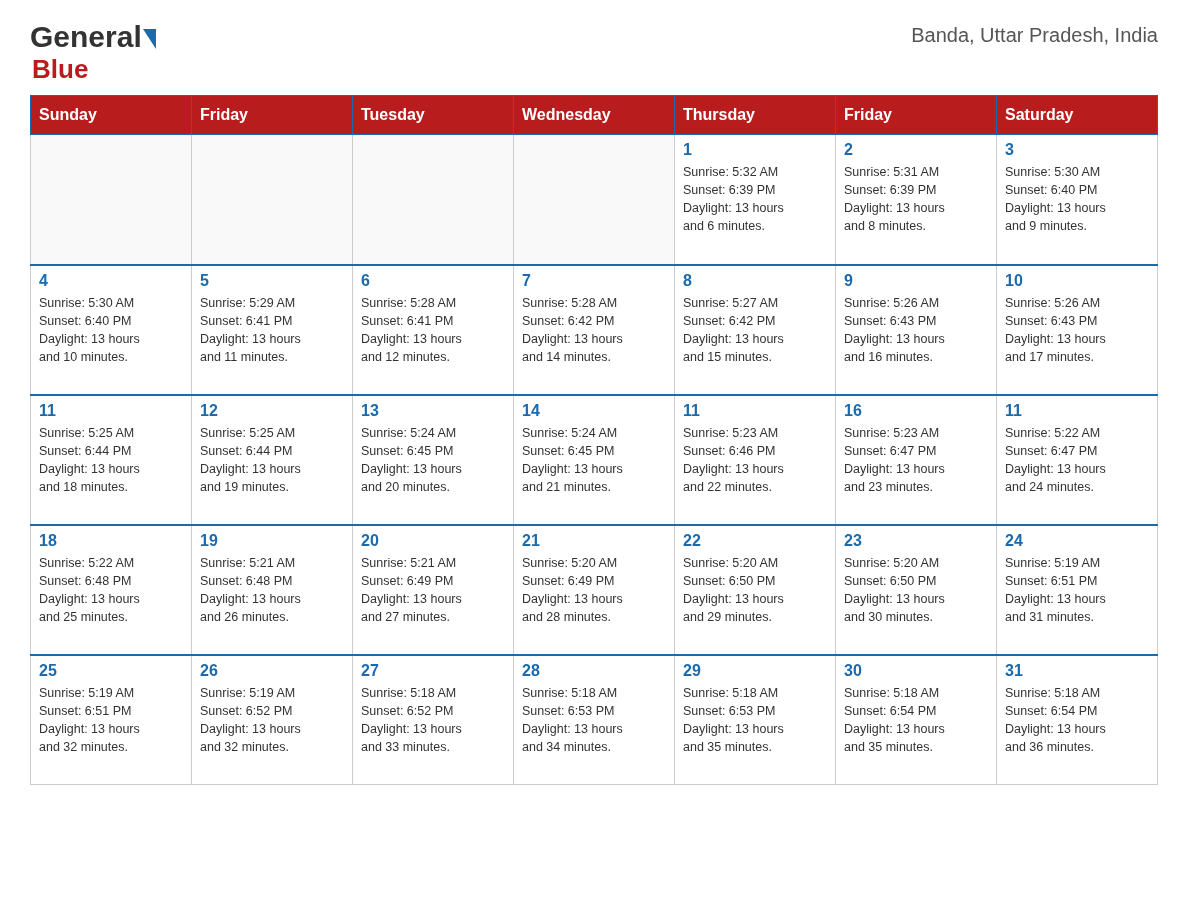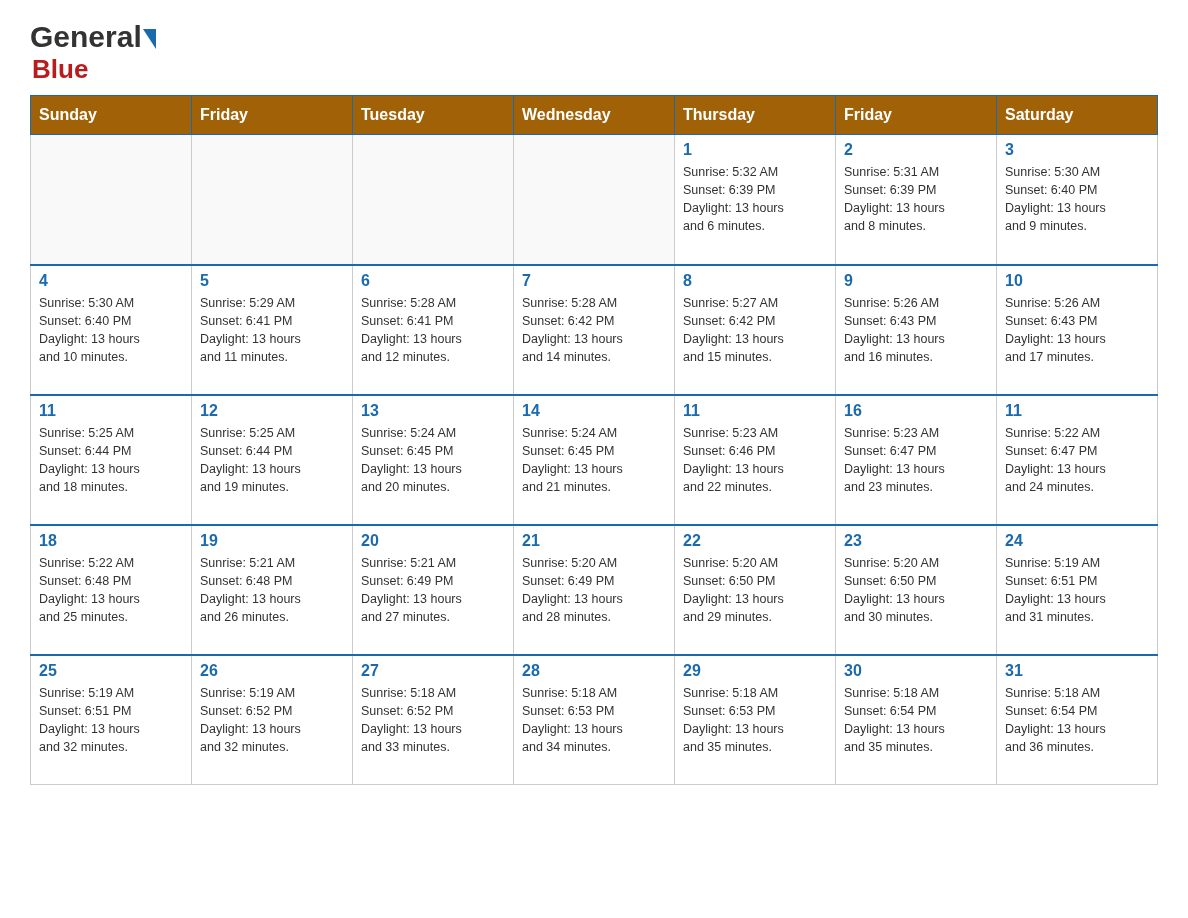--- a/index.html
+++ b/index.html
@@ -30,21 +30,21 @@
       font-size: 20px;
       color: #555;
       margin-top: 4px;
     }
     .calendar {
       width: 100%;
       border-collapse: collapse;
       margin-top: 10px;
     }
     .calendar th {
-      background: #a16207;
+      background: #b91c1c;
       color: #fff;
       font-size: 16px;
       font-weight: bold;
       padding: 10px 8px;
       text-align: left;
       border: 1px solid #1a6aad;
     }
     .calendar td {
       border: 1px solid #ccc;
       vertical-align: top;
@@ -107,20 +107,21 @@
 
 <div class="header">
   <div class="logo-container">
     <div class="logo-line1">
       <span class="logo-text-general">General</span>
       <span class="logo-triangle"></span>
     </div>
     <div class="logo-line2">Blue</div>
   </div>
   <div class="title-area">
+    <div class="location">Banda, Uttar Pradesh, India</div>
   </div>
 </div>
 
 <table class="calendar">
   <thead>
     <tr>
     <th>Sunday</th>
         <th>Friday</th>
         <th>Tuesday</th>
         <th>Wednesday</th>

